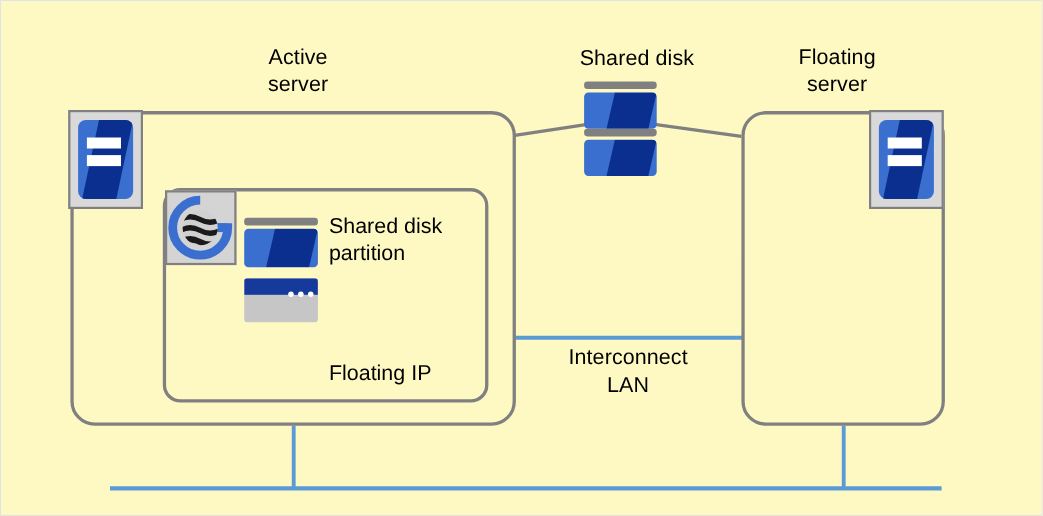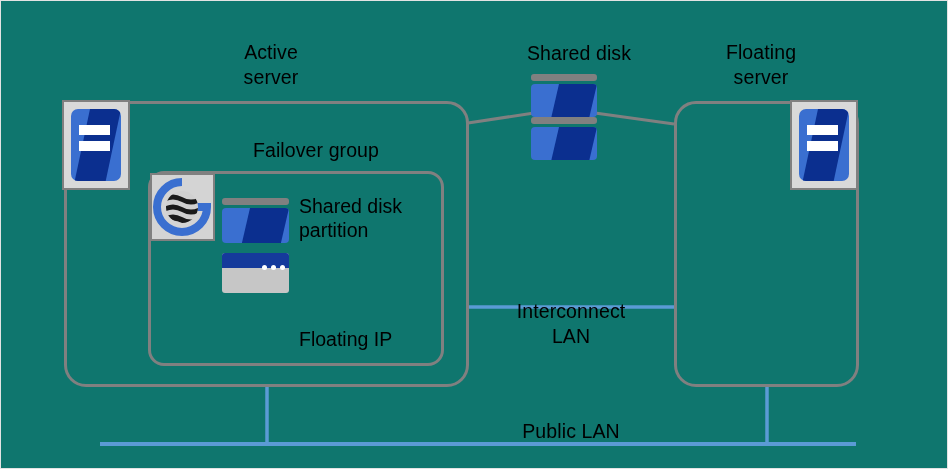--- a/index.html
+++ b/index.html
@@ -8,21 +8,21 @@
     padding: 0;
     background: #ffffff;
   }
   body {
     font-family: "Liberation Sans", sans-serif;
   }
   #canvas {
     position: relative;
     width: 948px;
     height: 469px;
-    background: #0f766e;
+    background: #fef9c3;
     border: 1px solid #e3e3e3;
     box-sizing: border-box;
     overflow: hidden;
   }
   .svg-layer {
     position: absolute;
     left: 0;
     top: 0;
     width: 948px;
     height: 469px;
@@ -200,21 +200,20 @@
   <div class="obox" style="left:63px; top:100px; width:405px; height:286px;"></div>
 
   <div class="srv-frame" style="left:61px; top:99px; width:68px; height:90px;">
     <div class="srv-body">
       <div class="shade"></div>
       <div class="bar b1"></div>
       <div class="bar b2"></div>
     </div>
   </div>
 
-  <div class="lbl" style="left:175px; top:137px; width:280px;">Failover group</div>
 
   <div class="ibox" style="left:147px; top:170px; width:296px; height:195px;"></div>
 
   <div class="logo-tile" style="left:149px; top:172px; width:65px; height:68px;">
     <svg width="61" height="64" viewBox="0 0 61 64" xmlns="http://www.w3.org/2000/svg">
       <defs>
         <clipPath id="globeClip">
             <circle cx="30" cy="32" r="16"></circle>
           </clipPath>
       </defs>
@@ -270,18 +269,17 @@
   <div class="obox" style="left:673px; top:100px; width:185px; height:286px;"></div>
 
   <div class="srv-frame" style="left:789px; top:99px; width:68px; height:90px;">
     <div class="srv-body">
       <div class="shade"></div>
       <div class="bar b1"></div>
       <div class="bar b2"></div>
     </div>
   </div>
 
-  <div class="lbl" style="left:470px; top:298px; width:200px;">Interconnect
+  <div class="lbl" style="left:470px; top:312px; width:200px;">Interconnect
 LAN</div>
 
-  <div class="lbl" style="left:470px; top:418px; width:200px;">Public  LAN</div>
 
 </div>
 
 </body></html>

